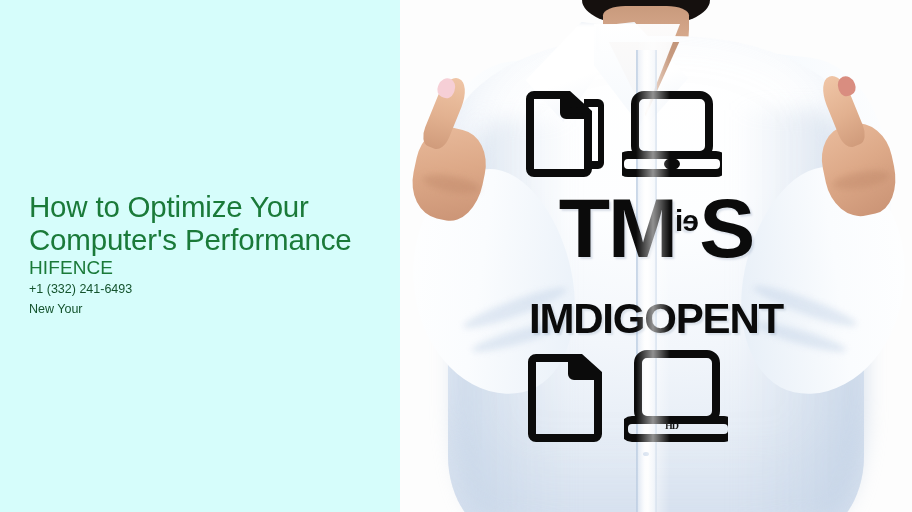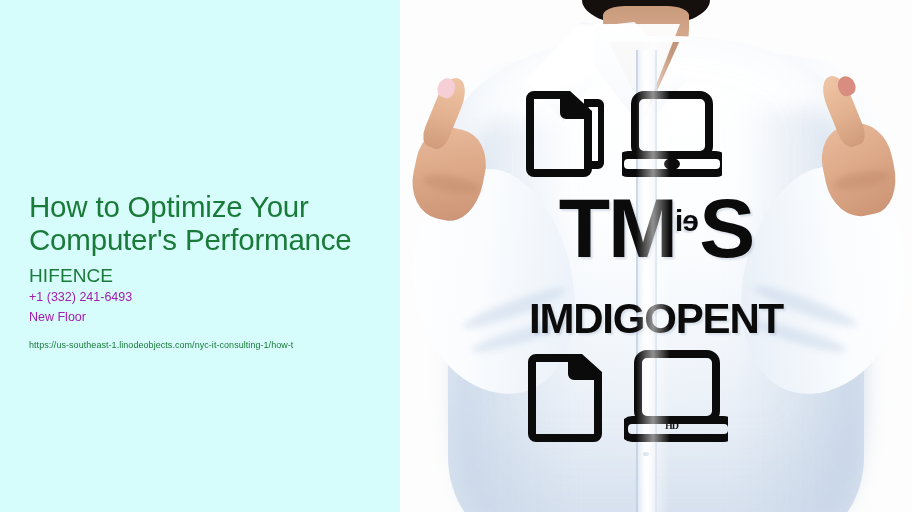--- a/index.html
+++ b/index.html
@@ -32,32 +32,31 @@
   }
   .article-title {
     font-size:29.5px;
     line-height:33px;
     font-weight:400;
     color:#1a7a39;
     letter-spacing:-0.2px;
     white-space:normal;
   }
   .brand-name {
-    margin-top:8px;
     font-size:19px;
     line-height:23px;
     font-weight:400;
     color:#1a7a39;
     letter-spacing:0.1px;
   }
   .contact-line {
     font-size:12.5px;
     line-height:20px;
     font-weight:400;
-    color:#a21caf;
+    color:#14532d;
   }
   .url-block {
     margin-top:8px;
   }
   .url-line {
     font-size:9px;
     line-height:21px;
     font-weight:400;
     color:#1a7a39;
     letter-spacing:0.05px;
@@ -338,25 +337,24 @@
   <div class="left-panel">
     <div class="text-block">
 
       <div class="article-title">How to Optimize Your Computer's Performance</div>
 
       <div class="brand-name">HIFENCE</div>
 
       <div class="contact-line">+1 (332) 241-6493</div>
 
 
-      <div class="contact-line">New Floor</div>
+      <div class="contact-line">New Your</div>
 
 
       <div class="url-block">
-        <div class="url-line">https://us-southeast-1.linodeobjects.com/nyc-it-consulting-1/how-t</div>
       </div>
 
     </div>
   </div>
 
   <div class="photo-panel">
     <div class="photo-stage">
 
       <div class="hair"></div>
       <div class="neck"></div>

